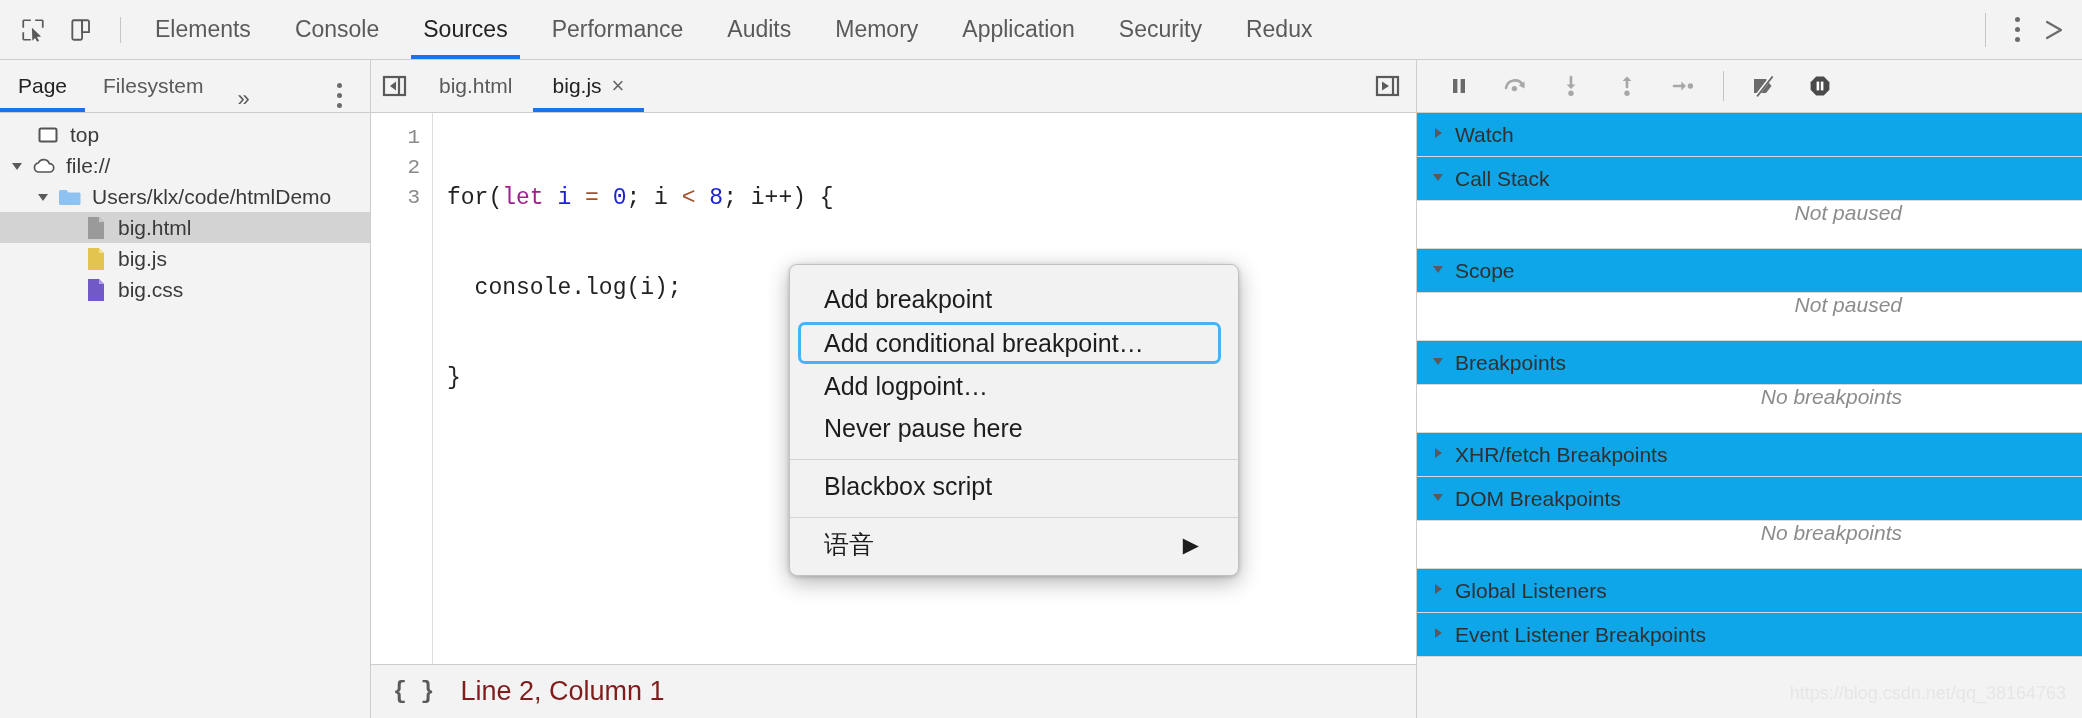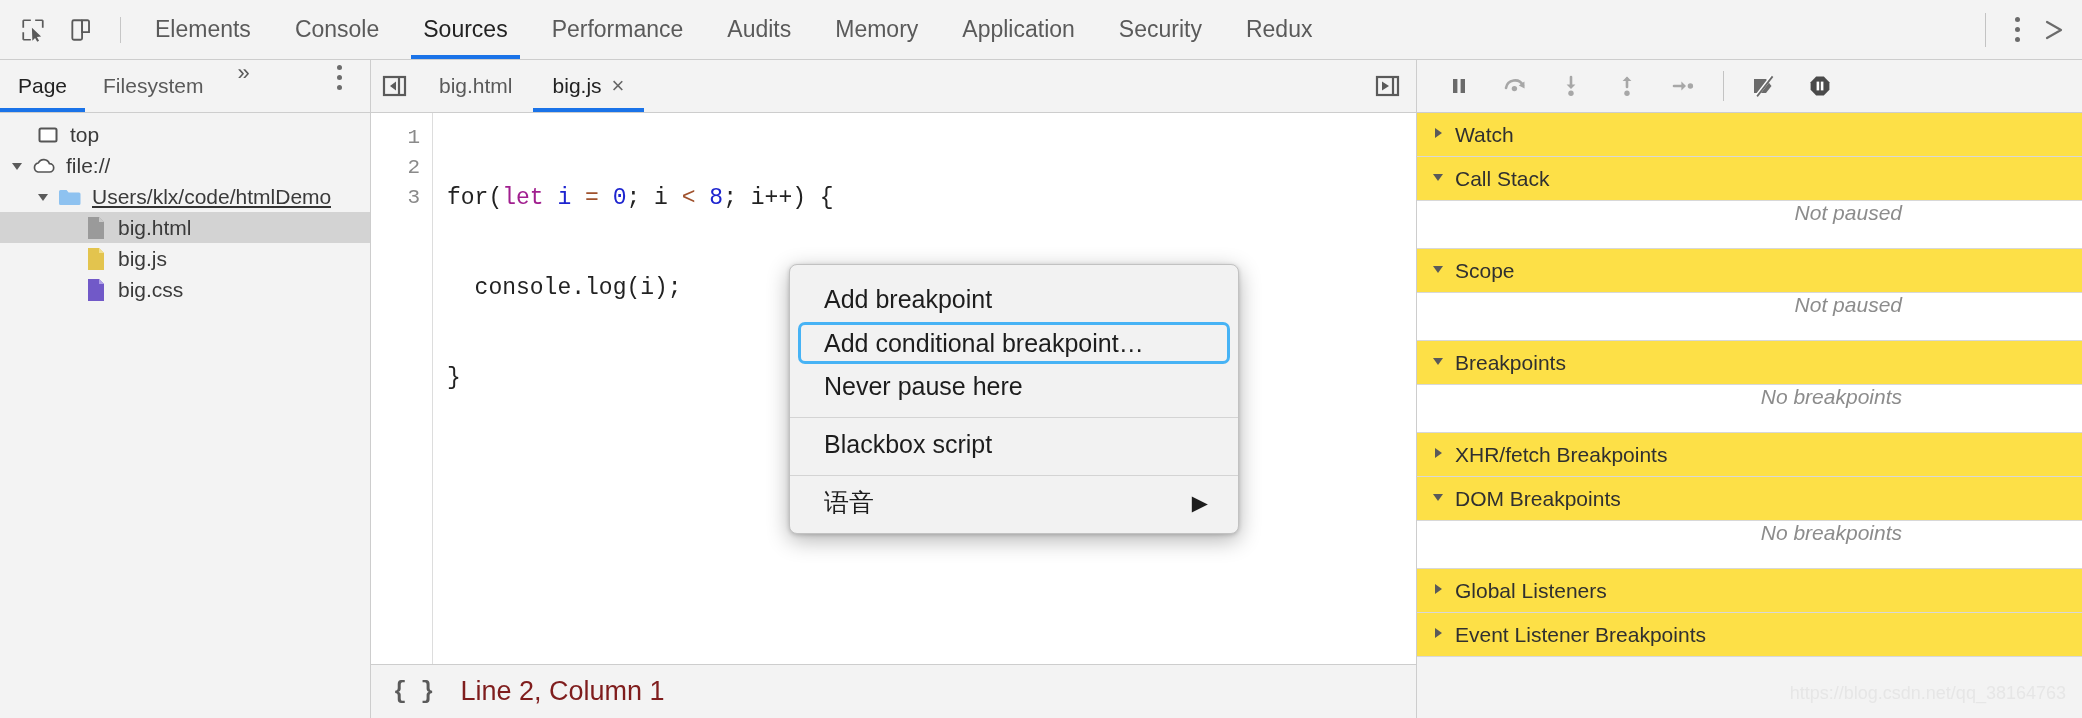--- a/index.html
+++ b/index.html
@@ -60,21 +60,21 @@
 
   
   .navpanel {
     width: 371px; flex: 0 0 371px;
     background: #f3f3f3;
     border-right: 1px solid #cdcdcd;
     display:flex; flex-direction:column;
   }
   .navtabs {
     height: 53px; flex:0 0 53px;
-    display:flex; align-items:flex-start;
+    display:flex; align-items:flex-end;
     border-bottom: 1px solid #cdcdcd;
     position: relative;
   }
   .navtab {
     position:relative; height: 100%;
     display:flex; align-items:center;
     padding: 0 18px; font-size: 21px; color:#5a5a5a; cursor:pointer;
   }
   .navtab.active { color:#222; }
   .navtab.active::after {
@@ -149,21 +149,21 @@
     display:flex; align-items:center; gap: 0px;
     border-bottom:1px solid #cdcdcd; background:#f3f3f3;
     padding-left: 14px;
   }
   .dbg-btn { width: 56px; height:44px; display:flex; align-items:center; justify-content:center; cursor:pointer; }
   .dbg-divider { width:1px; height:30px; background:#c3c3c3; margin: 0 12px; }
 
   .dbg-sections { flex:1 1 auto; overflow:hidden; }
   .sec-header {
     height: 44px; display:flex; align-items:center;
-    background:#fde047; border-bottom:1px solid #d8d8d8;
+    background:#0ea5e9; border-bottom:1px solid #d8d8d8;
     cursor:pointer; padding-left: 14px; gap: 10px;
   }
   .sec-title { font-size: 21px; color:#303030; }
   .sec-body {
     background:#fff; border-bottom:1px solid #d8d8d8;
     height: 48px; display:flex; align-items:flex-start; justify-content:flex-end;
     padding-right: 180px;
   }
   .sec-empty { font-size: 21px; color:#8c8c8c; font-style: italic; }
 
@@ -179,21 +179,21 @@
     width: 450px;
     background: #f2f2f2;
     border: 1px solid #c2c2c2;
     border-radius: 8px;
     box-shadow: 0 6px 22px rgba(0,0,0,0.30), 0 1px 4px rgba(0,0,0,0.18);
     padding: 8px 0 0 0;
     z-index: 50;
     font-size: 25px;
     overflow: hidden;
   }
-  .ctx-group { padding: 4px 0 8px 0; }
+  .ctx-group { padding: 4px 9px 8px 0; }
   .ctx-item {
     height: 39px; display:flex; align-items:center;
     padding: 0 22px 0 26px; color:#1d1d1d; cursor:pointer;
     white-space:nowrap; position: relative;
     margin: 3px 8px; border-radius: 7px;
   }
   .ctx-item.focused {
     border: 3px solid #47b3f5;
     background: #f2f2f2;
     padding: 0 19px 0 23px;
@@ -307,21 +307,21 @@
               </svg>
           </span>
           <span class="ticon">
             <svg width="26" height="20" viewBox="0 0 26 20">
               <path d="M7 16 A4.6 4.6 0 0 1 7.3 7 A6 6 0 0 1 18.4 7.6 A4.2 4.2 0 0 1 18.6 16 Z" fill="#fff" stroke="#555" stroke-width="1.7" stroke-linejoin="round"></path>
             </svg>
           </span>
           <span class="tlabel">file://</span>
         </div>
 
-        <div class="tree-row" style="padding-left:30px;text-decoration:underline;">
+        <div class="tree-row" style="padding-left:30px;">
           <span class="tw">
             <svg width="14" height="14" viewBox="0 0 14 14">
                 <path d="M2 4 L12 4 L7 11 Z" fill="#5a5a5a"></path>
               </svg>
           </span>
           <span class="ticon">
             <svg width="26" height="22" viewBox="0 0 26 22">
               <path d="M2 5.5 A1.5 1.5 0 0 1 3.5 4 H9.6 L11.6 6.4 H22 A1.5 1.5 0 0 1 23.5 7.9 V17.5 A1.5 1.5 0 0 1 22 19 H3.5 A1.5 1.5 0 0 1 2 17.5 Z" fill="#8ec2f0"></path>
             </svg>
           </span>
@@ -401,20 +401,23 @@
           <div><span class="tok-plain">}</span></div>
         </div>
 
         <div class="ctx-menu">
           <div class="ctx-group">
             <div class="ctx-item">
               <span>Add breakpoint</span>
             </div>
             <div class="ctx-item focused">
               <span>Add conditional breakpoint…</span>
+            </div>
+            <div class="ctx-item">
+              <span>Add logpoint…</span>
             </div>
             <div class="ctx-item">
               <span>Never pause here</span>
             </div>
           </div>
           <div class="ctx-sep"></div>
           <div class="ctx-group">
             <div class="ctx-item">
               <span>Blackbox script</span>
             </div>

